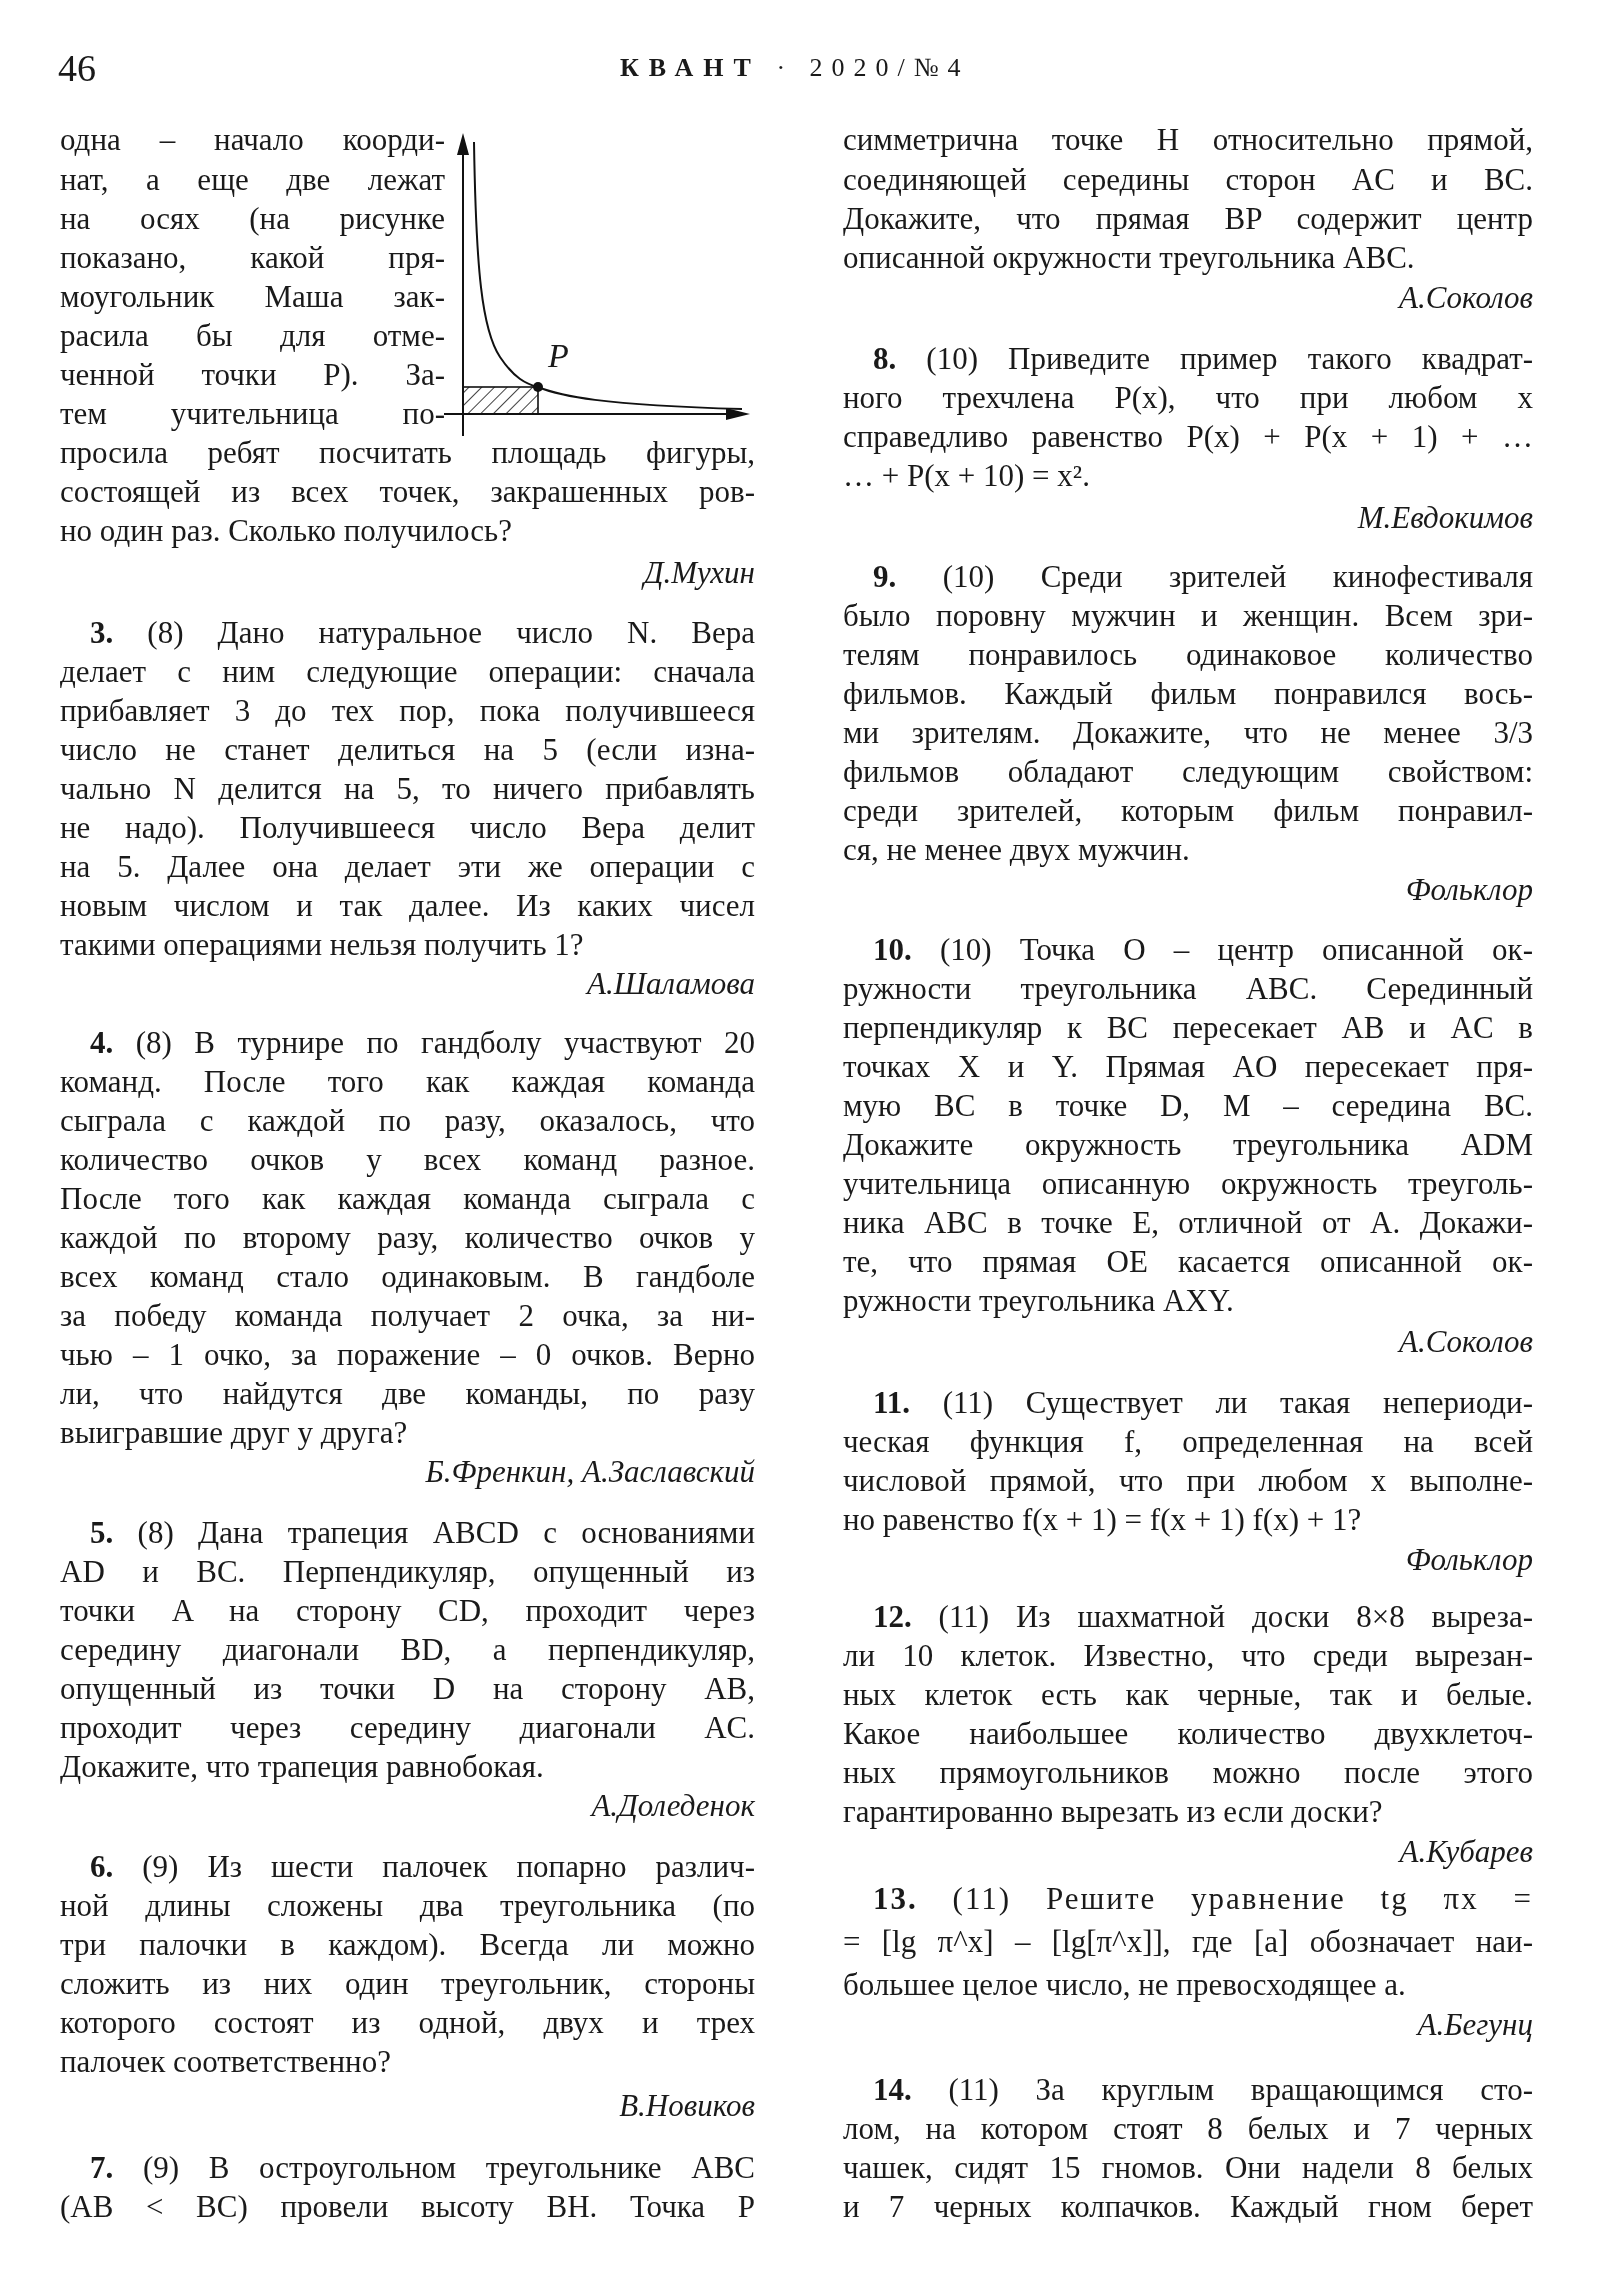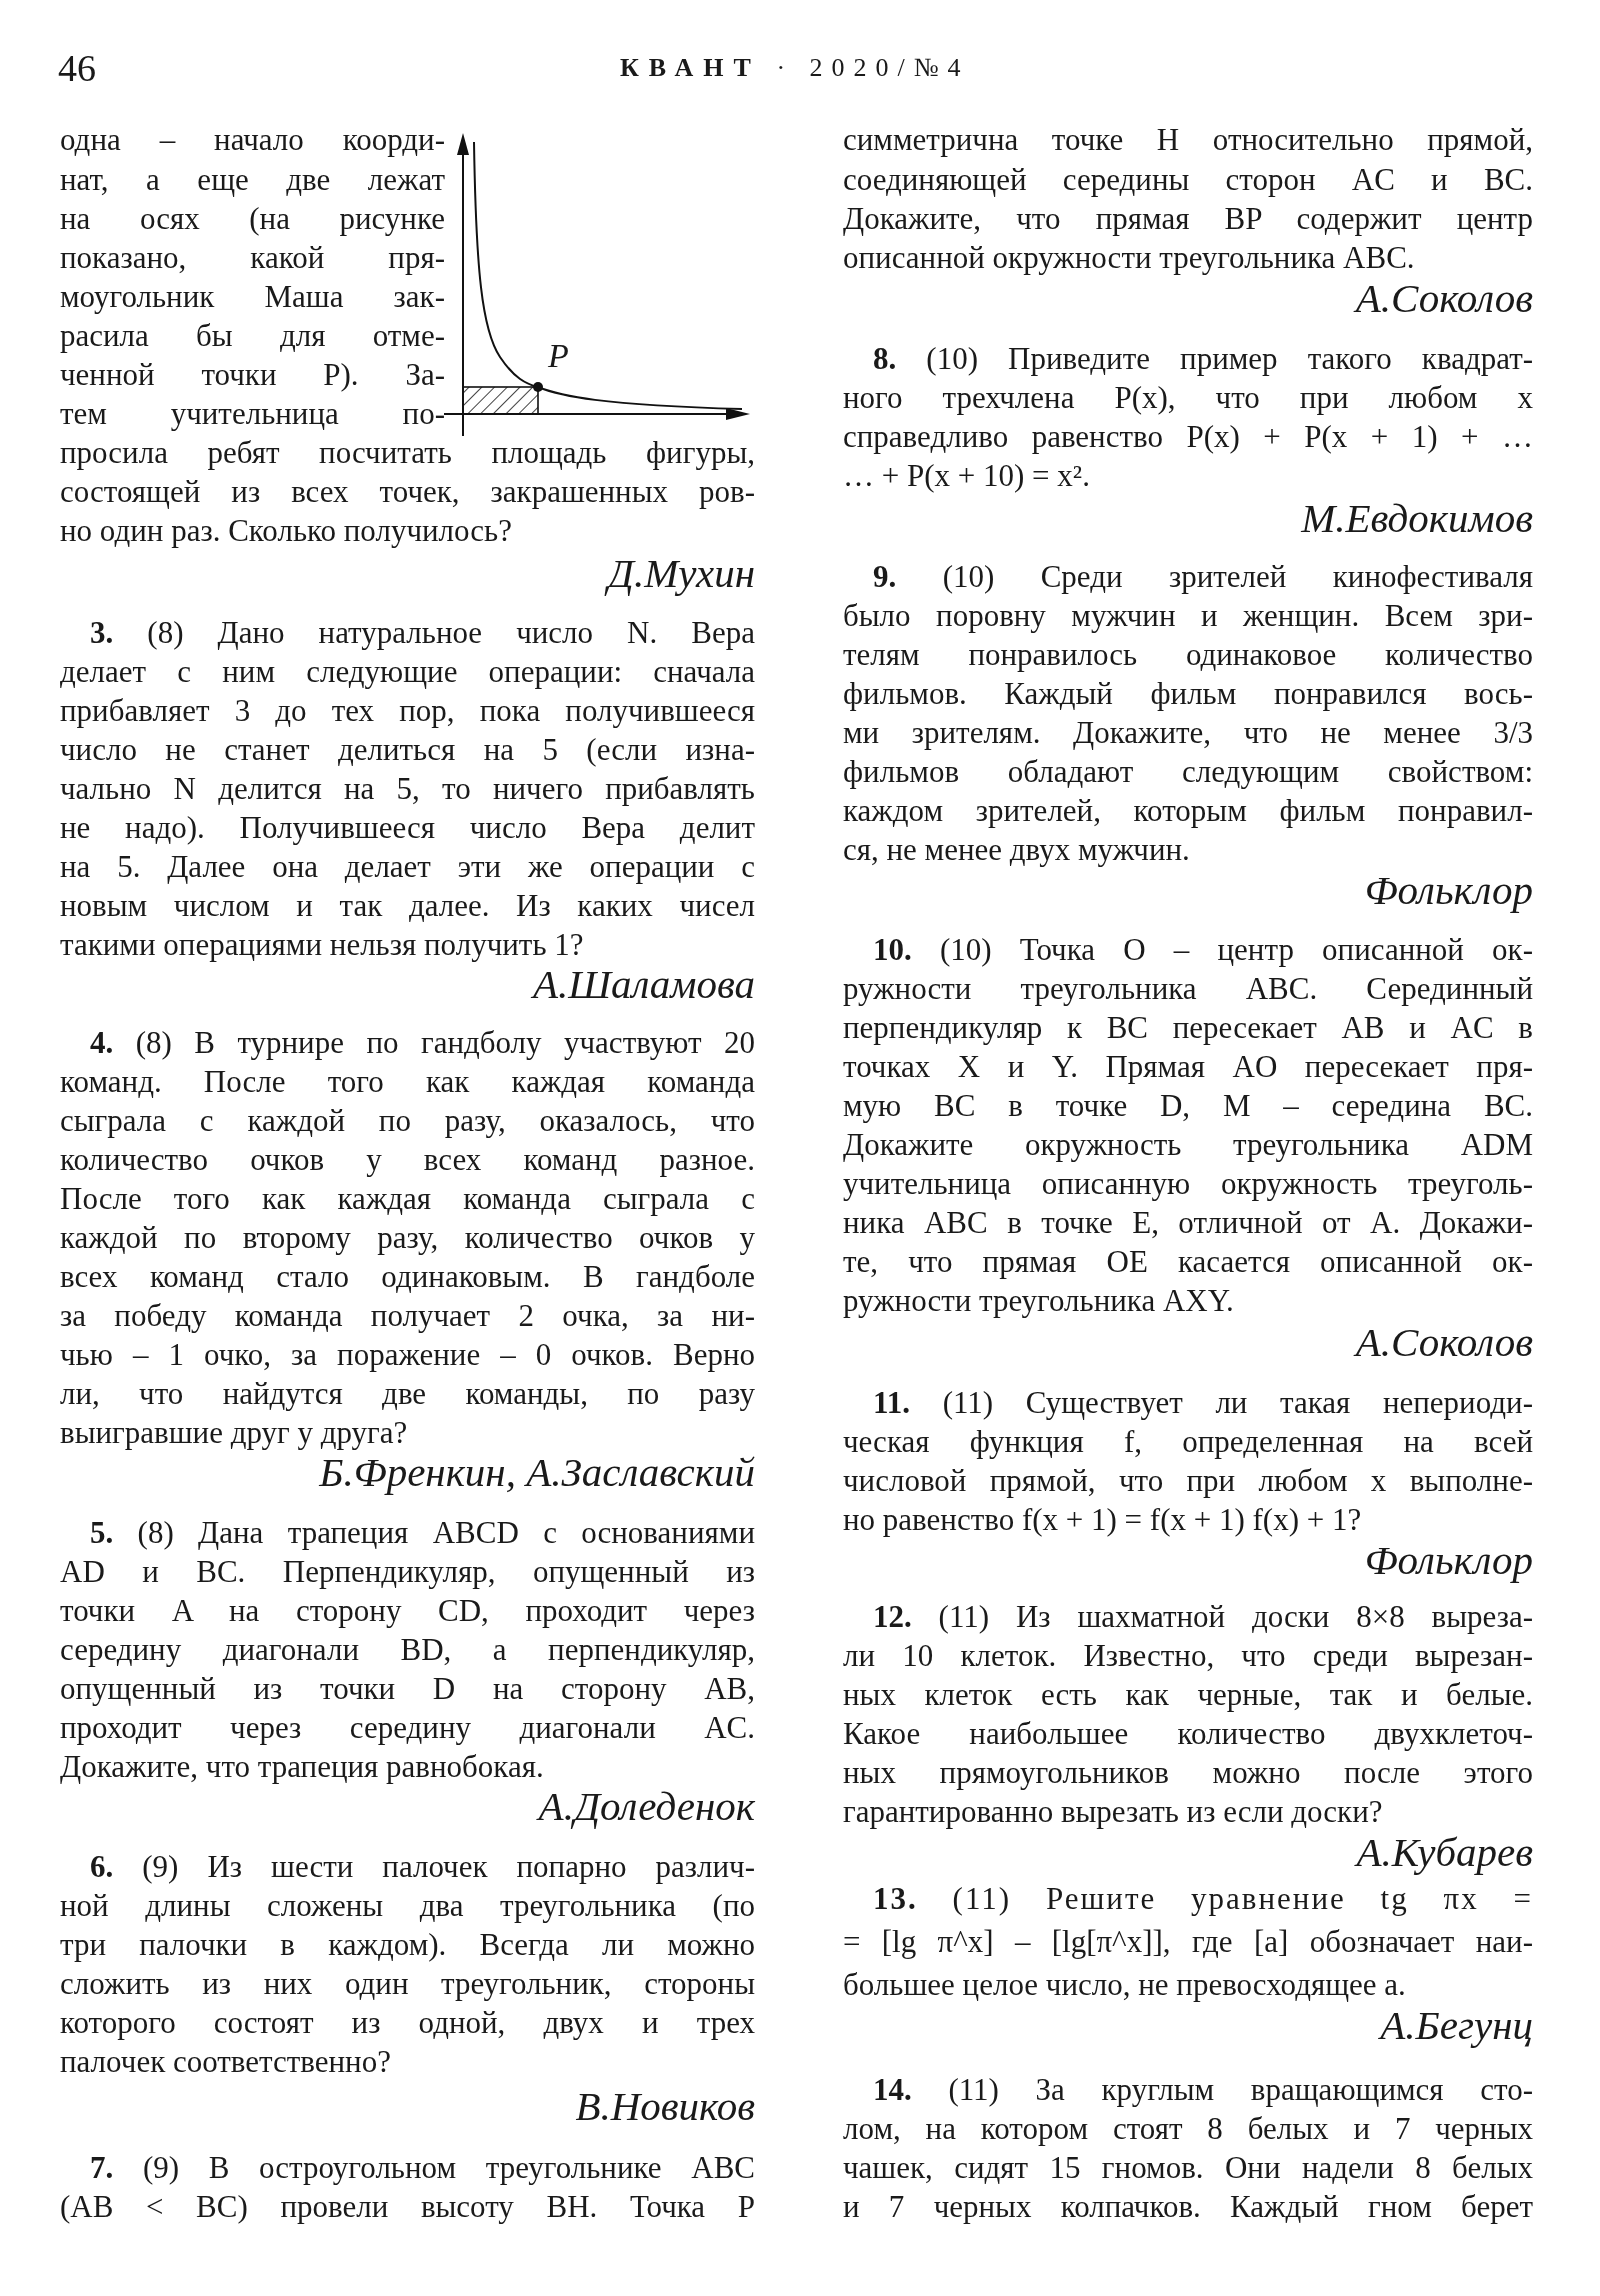--- a/index.html
+++ b/index.html
@@ -11,21 +11,21 @@
   .hdr-title b { font-weight:bold; letter-spacing:10px; }
   .col { position:absolute; top:0; }
   .col.left { left:60px; width:695px; }
   .col.right { left:843px; width:690px; }
   .ln { position:absolute; left:0; height:40px; font-size:31px; line-height:40px;
         white-space:nowrap; text-align:justify; text-align-last:justify; overflow:visible;
         transform-origin:left center; }
   .ln.end { text-align-last:left; }
   .ln.short { width:385px; }
   .ln.full { width:100%; }
-  .auth { position:absolute; right:0; height:40px; font-size:41px; line-height:40px;
+  .auth { position:absolute; right:0; height:40px; font-size:31px; line-height:40px;
           font-style:italic; white-space:nowrap; text-align:right; }
   .num { font-weight:bold; }
   .figure { position:absolute; left:430px; top:120px; width:340px; height:330px; }
 </style>
 </head>
 <body>
 
 <div>
   <div class="hdr-num">46</div>
   <div class="hdr-title">
@@ -148,21 +148,21 @@
     <div class="auth" style="top:498px">М.Евдокимов</div>
   </div>
 
   <div>
     <div class="ln full" style="top:557px;left:30px;width:660px"><span class="num">9.</span> <span>(10) Среди зрителей кинофестиваля</span></div>
     <div class="ln full" style="top:596px">было поровну мужчин и женщин. Всем зри-</div>
     <div class="ln full" style="top:635px">телям понравилось одинаковое количество</div>
     <div class="ln full" style="top:674px">фильмов. Каждый фильм понравился вось-</div>
     <div class="ln full" style="top:713px">ми зрителям. Докажите, что не менее 3/3</div>
     <div class="ln full" style="top:752px">фильмов обладают следующим свойством:</div>
-    <div class="ln full" style="top:791px">каждом зрителей, которым фильм понравил-</div>
+    <div class="ln full" style="top:791px">среди зрителей, которым фильм понравил-</div>
     <div class="ln full end" style="top:830px">ся, не менее двух мужчин.</div>
     <div class="auth" style="top:870px">Фольклор</div>
   </div>
 
   <div>
     <div class="ln full" style="top:930px;left:30px;width:660px"><span class="num">10.</span> <span>(10) Точка O – центр описанной ок-</span></div>
     <div class="ln full" style="top:969px">ружности треугольника ABC. Серединный</div>
     <div class="ln full" style="top:1008px">перпендикуляр к BC пересекает AB и AC в</div>
     <div class="ln full" style="top:1047px">точках X и Y. Прямая AO пересекает пря-</div>
     <div class="ln full" style="top:1086px">мую BC в точке D, M – середина BC.</div>

